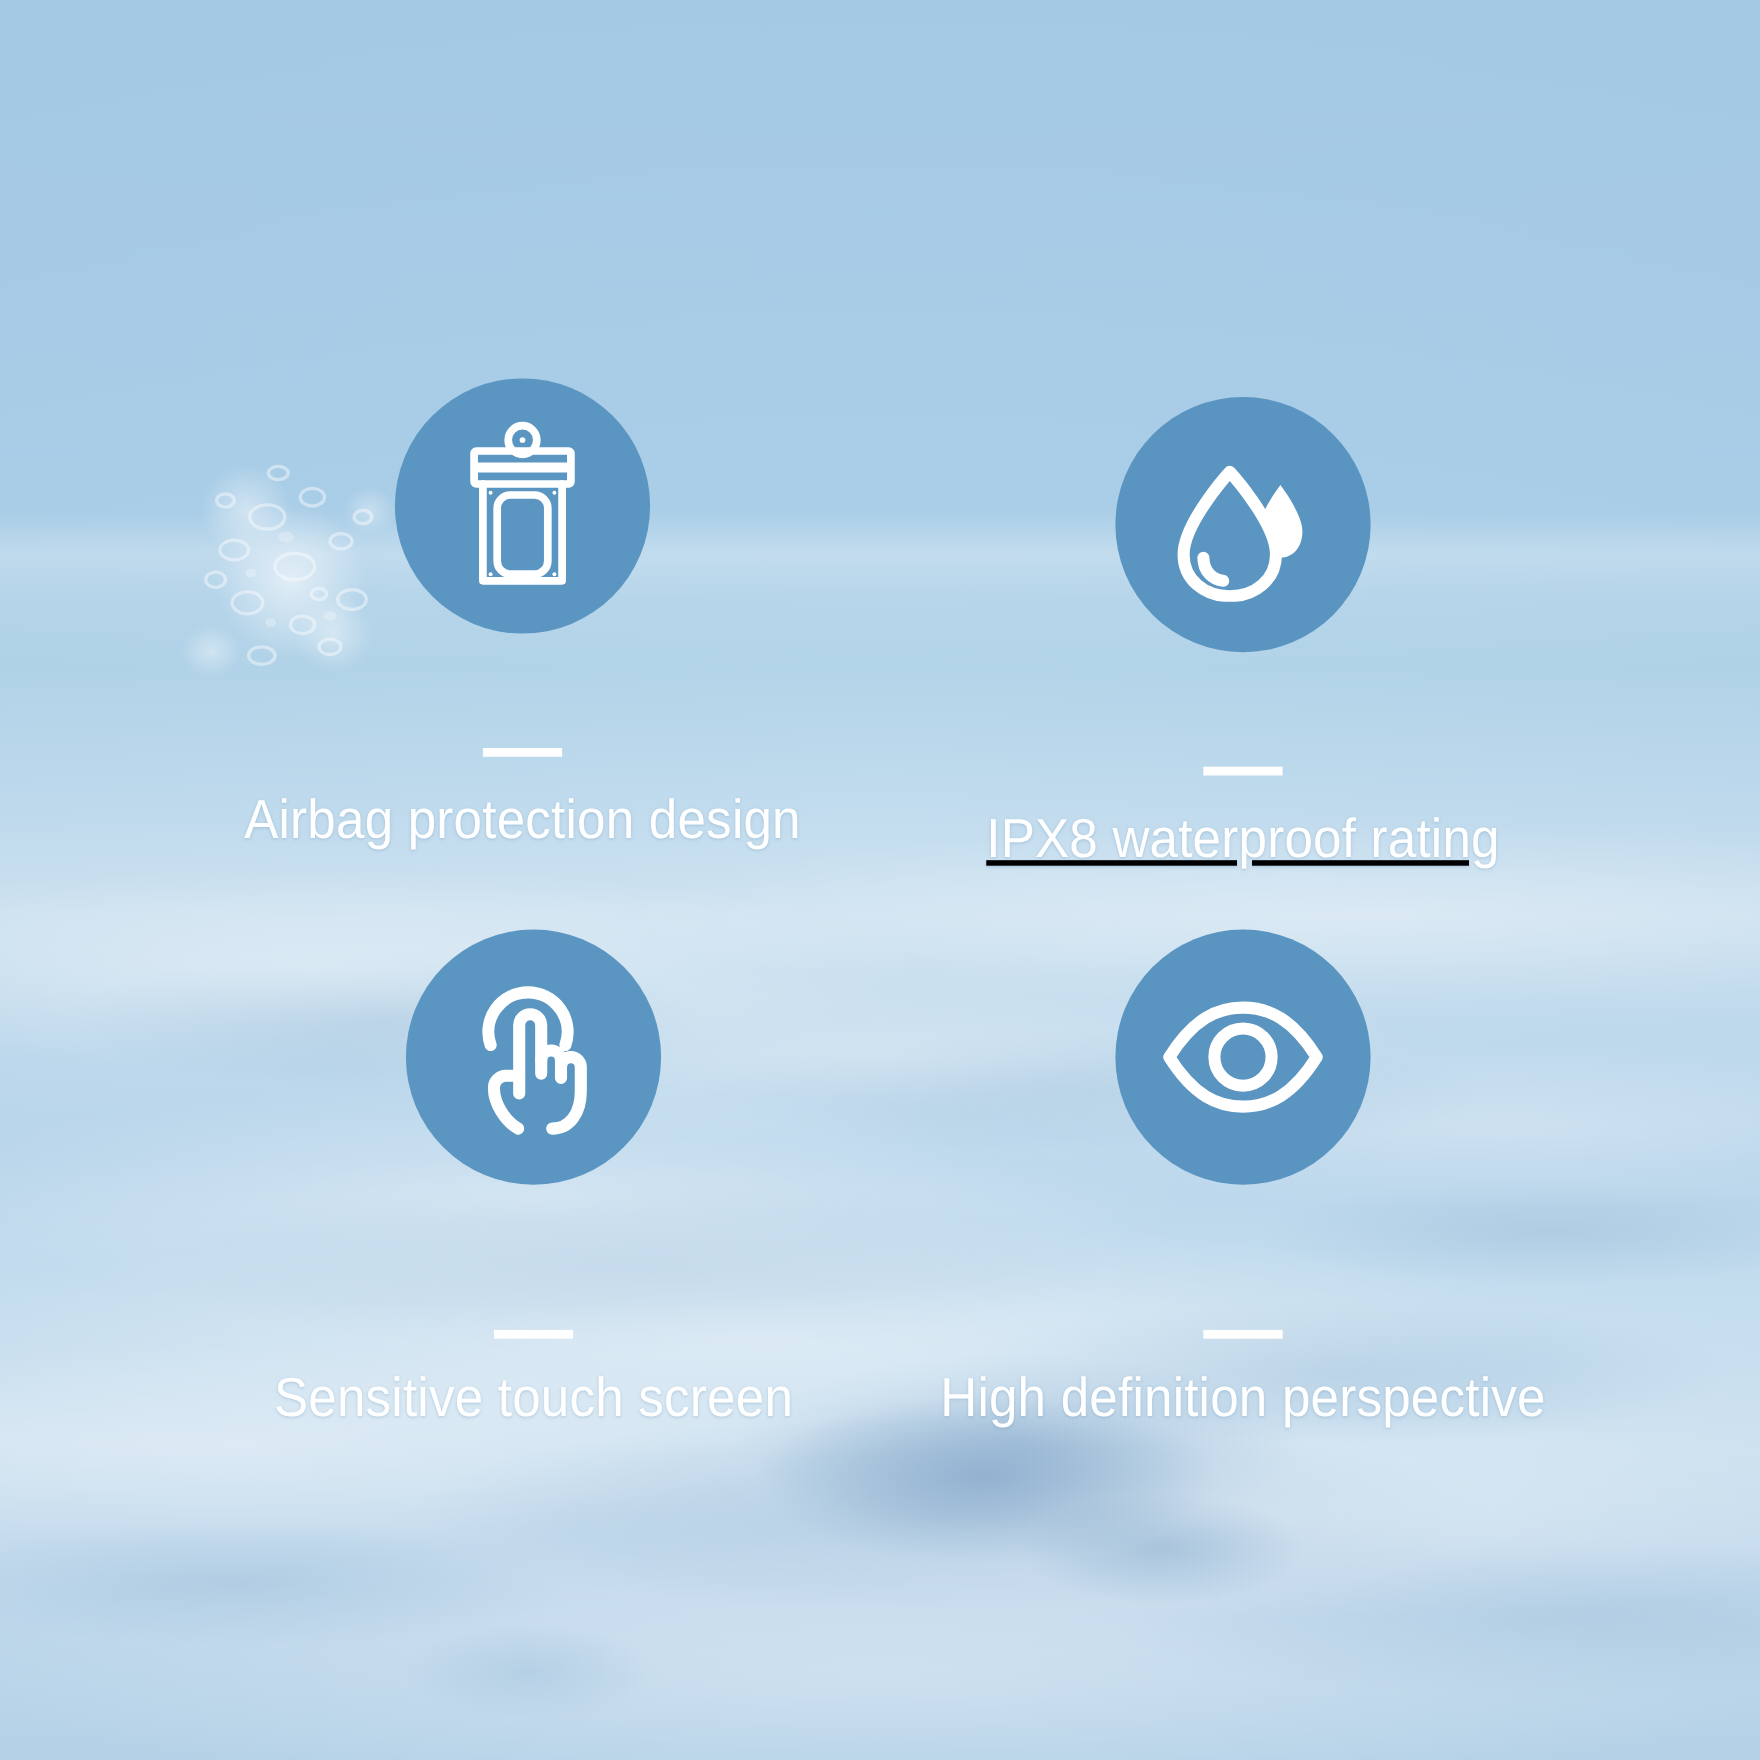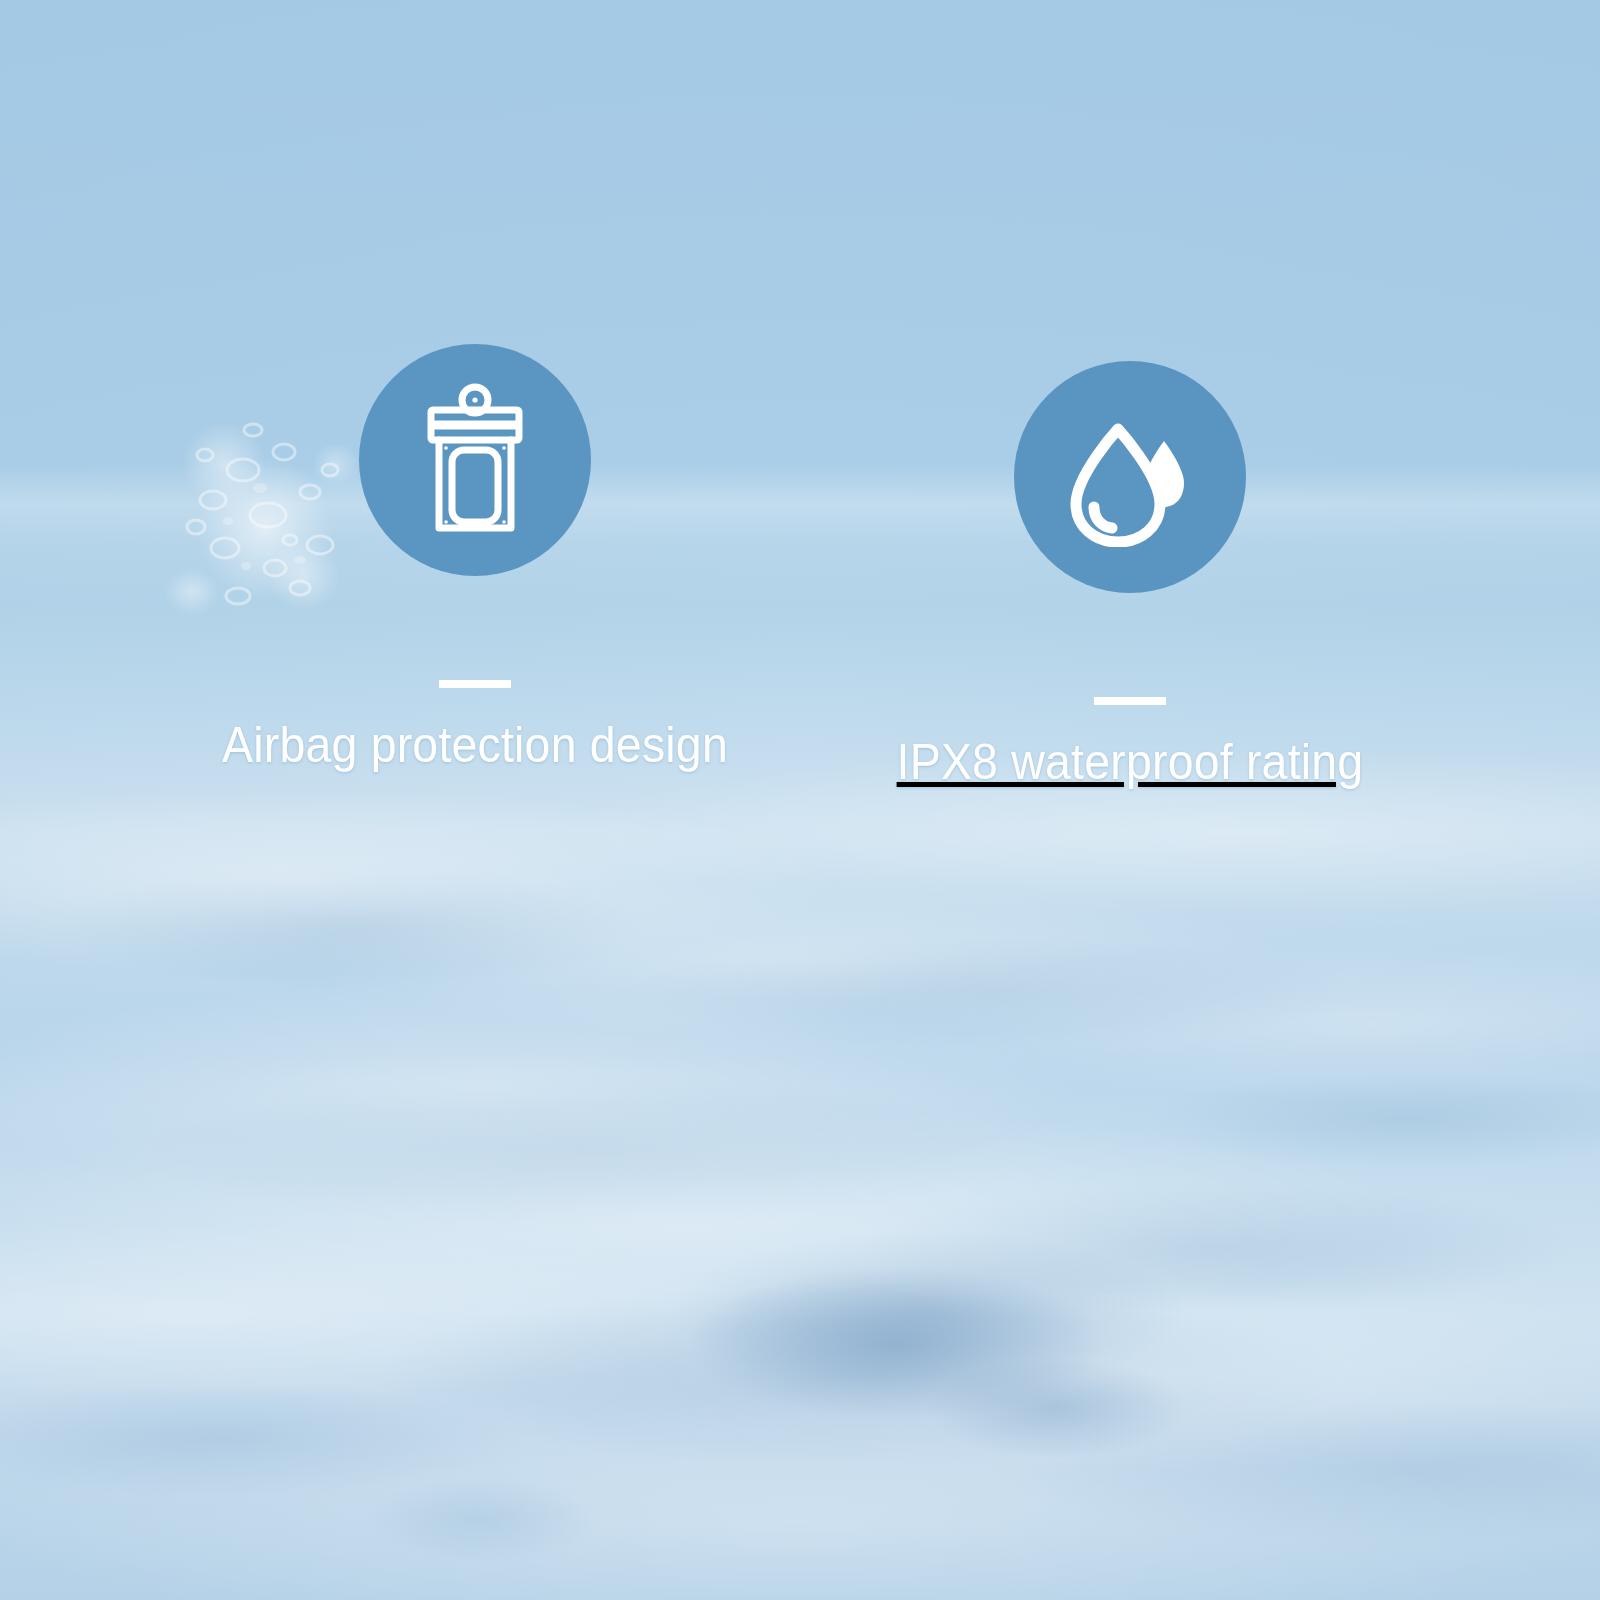--- a/index.html
+++ b/index.html
@@ -217,16 +217,43 @@
             <path d="M104 34 C104 34 124 60 124 76 C124 91 115 100 104 100 C93 100 84 91 84 76 C84 60 104 34 104 34 Z" fill="#ffffff"></path>
             <path d="M58 22 C58 22 100 68 100 97 C100 120 81 135 58 135 C35 135 16 120 16 97 C16 68 58 22 58 22 Z" fill="#5b95c2" stroke="#ffffff" stroke-width="11" stroke-linejoin="round"></path>
             <path d="M34 100 C34 112 42 120 52 121" stroke="#ffffff" stroke-width="11" stroke-linecap="round"></path>
           </svg>
         </span>
       </div>
       <div class="divider"></div>
       <div class="feature-label">IPX8 waterproof rating</div>
     </div>
 
-
+    <div class="feature pos-2">
+      <div class="icon-circle">
+        <span>
+          <svg width="130" height="150" viewBox="0 0 130 150" fill="none" stroke="#ffffff" stroke-width="11" stroke-linecap="round" stroke-linejoin="round">
+            <path d="M26 64 A36 36 0 1 1 94 64"></path>
+            <path d="M52 108 V46 a10 10 0 0 1 20 0 v44"></path>
+            <path d="M72 78 a9 9 0 0 1 18 0 v16"></path>
+            <path d="M90 84 a9 9 0 0 1 18 0 v22 c0 20 -10 34 -26 34"></path>
+            <path d="M52 92 h-12 a11 11 0 0 0 -11 11 c0 14 10 30 22 37"></path>
+          </svg>
+        </span>
+      </div>
+      <div class="divider"></div>
+      <div class="feature-label">Sensitive touch screen</div>
+    </div>
+
+    <div class="feature pos-3">
+      <div class="icon-circle">
+        <span>
+          <svg width="150" height="110" viewBox="0 0 150 110" fill="none" stroke="#ffffff" stroke-width="11" stroke-linecap="round" stroke-linejoin="round">
+            <path d="M8 55 C30 20 52 10 75 10 C98 10 120 20 142 55 C120 90 98 100 75 100 C52 100 30 90 8 55 Z"></path>
+            <circle cx="75" cy="55" r="26"></circle>
+          </svg>
+        </span>
+      </div>
+      <div class="divider"></div>
+      <div class="feature-label">High definition perspective</div>
+    </div>
 
   </div>
 </div>
 
 </body></html>

